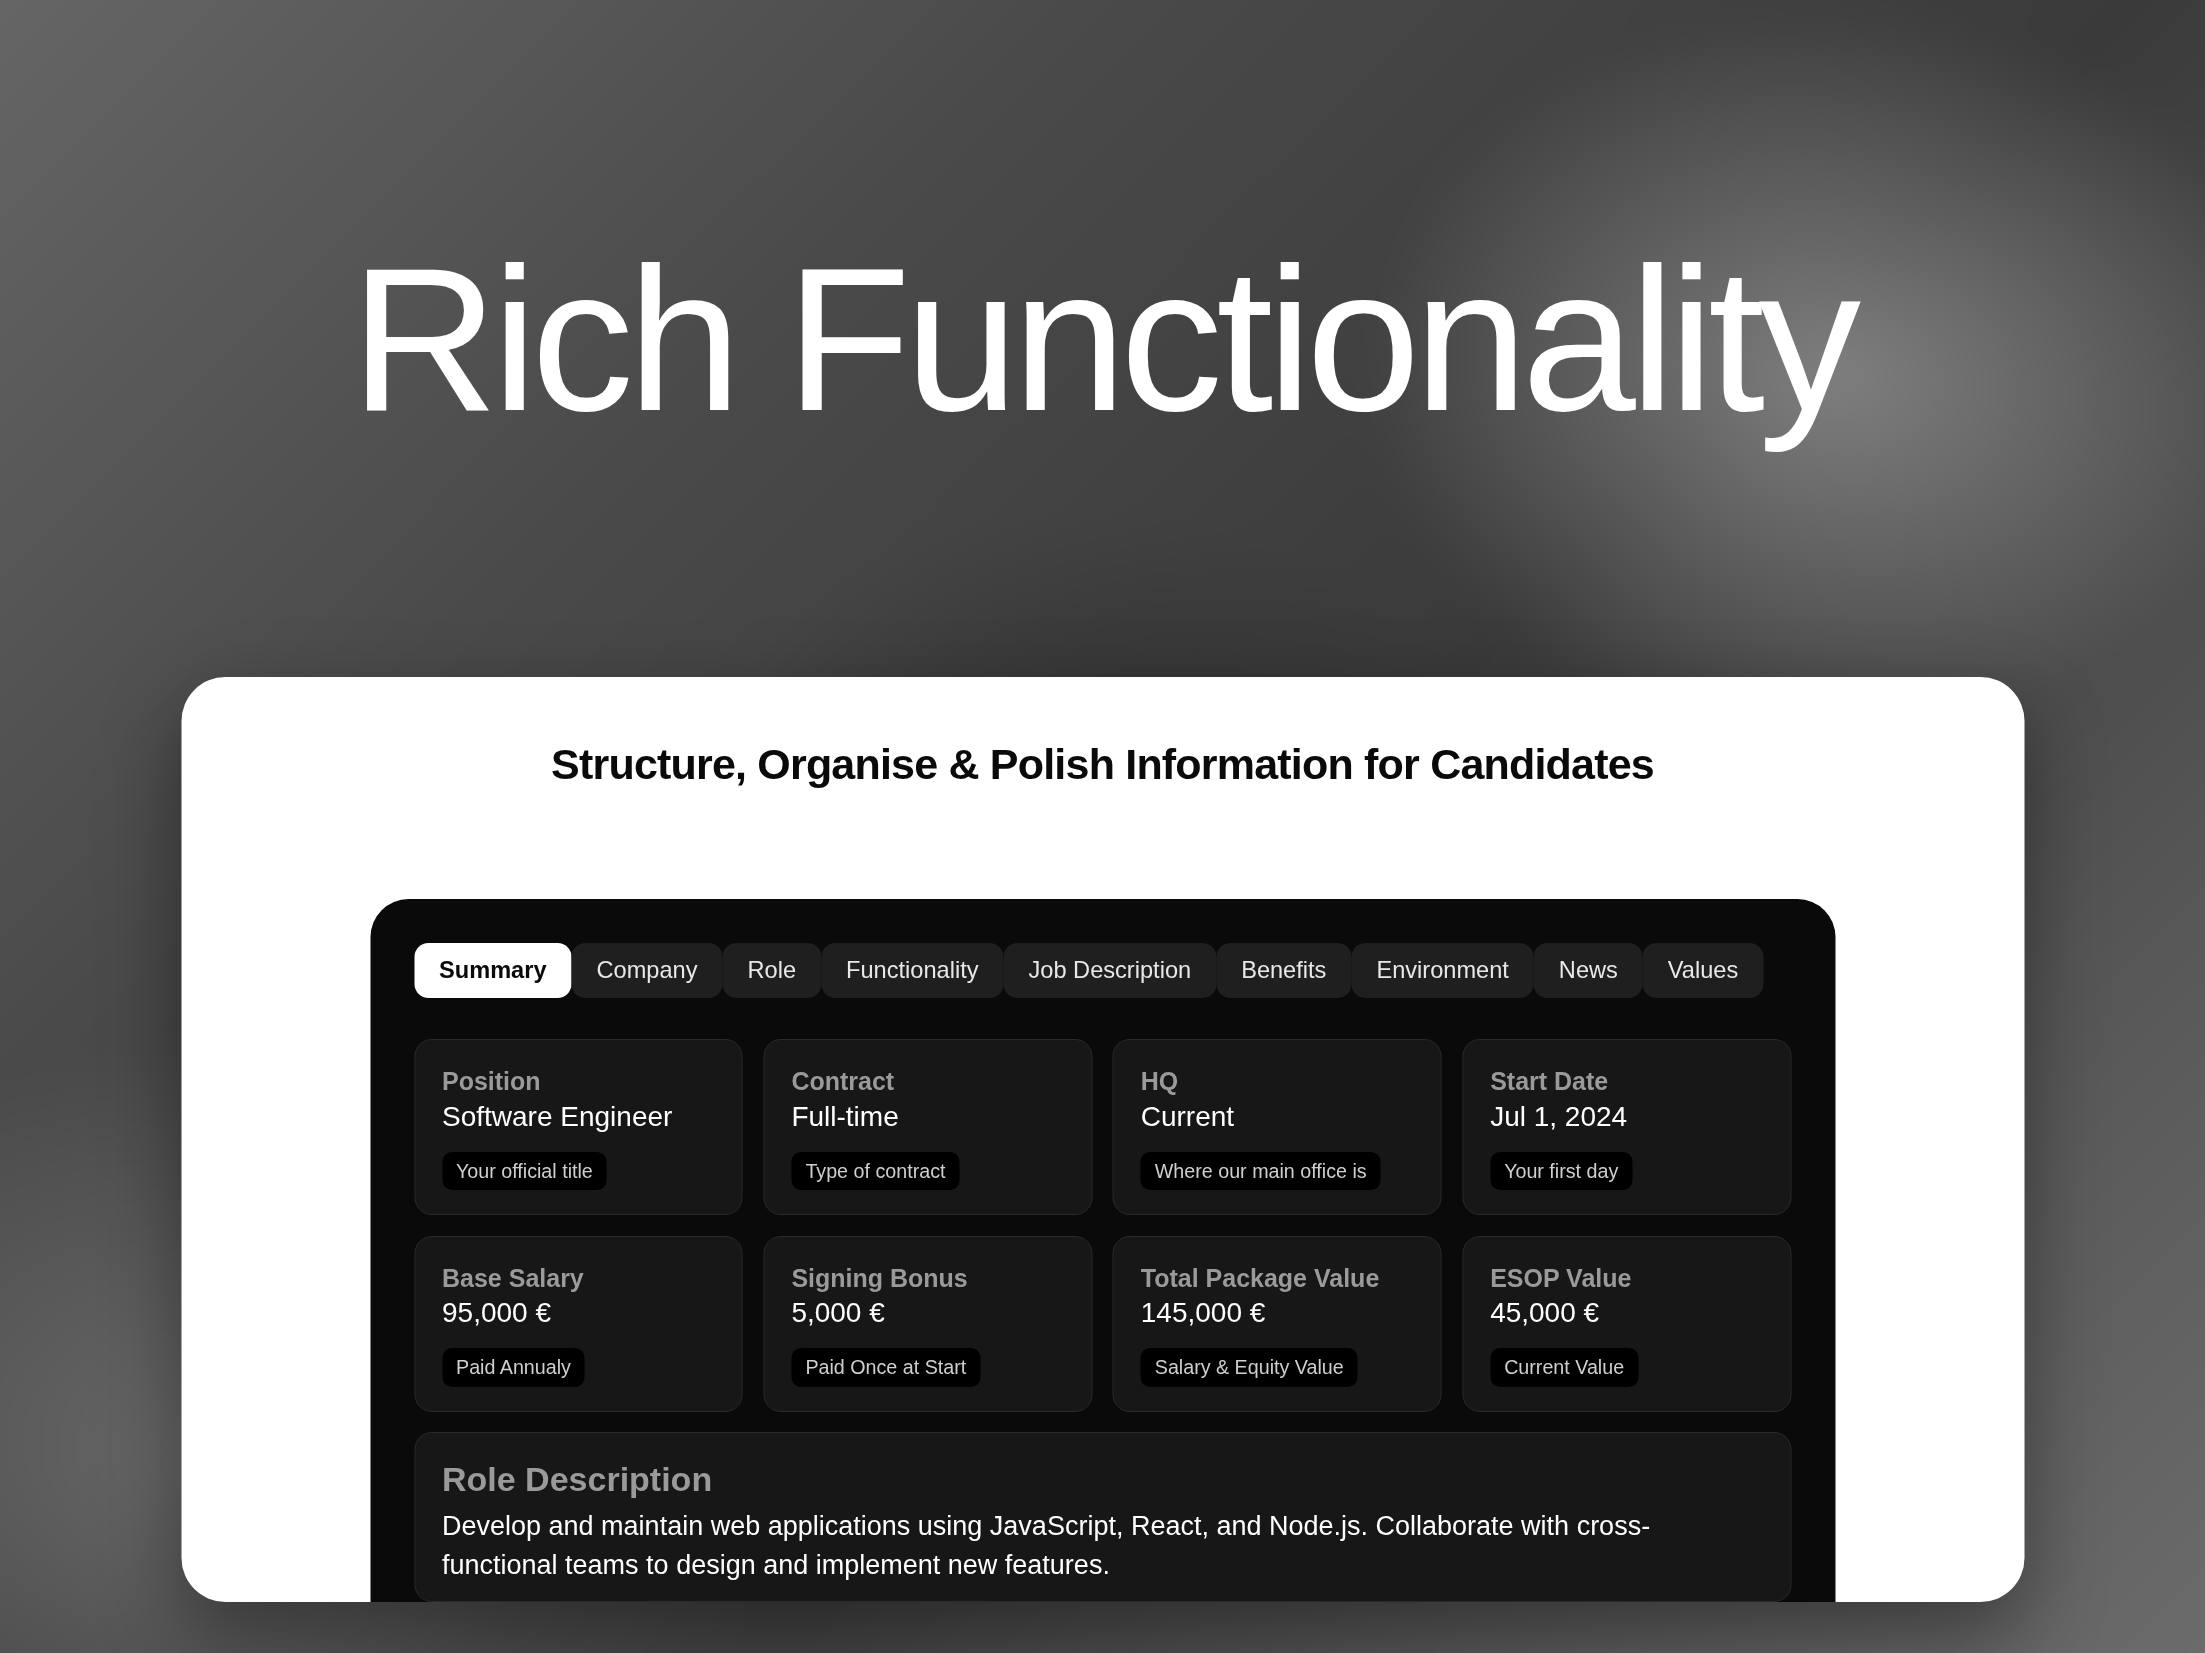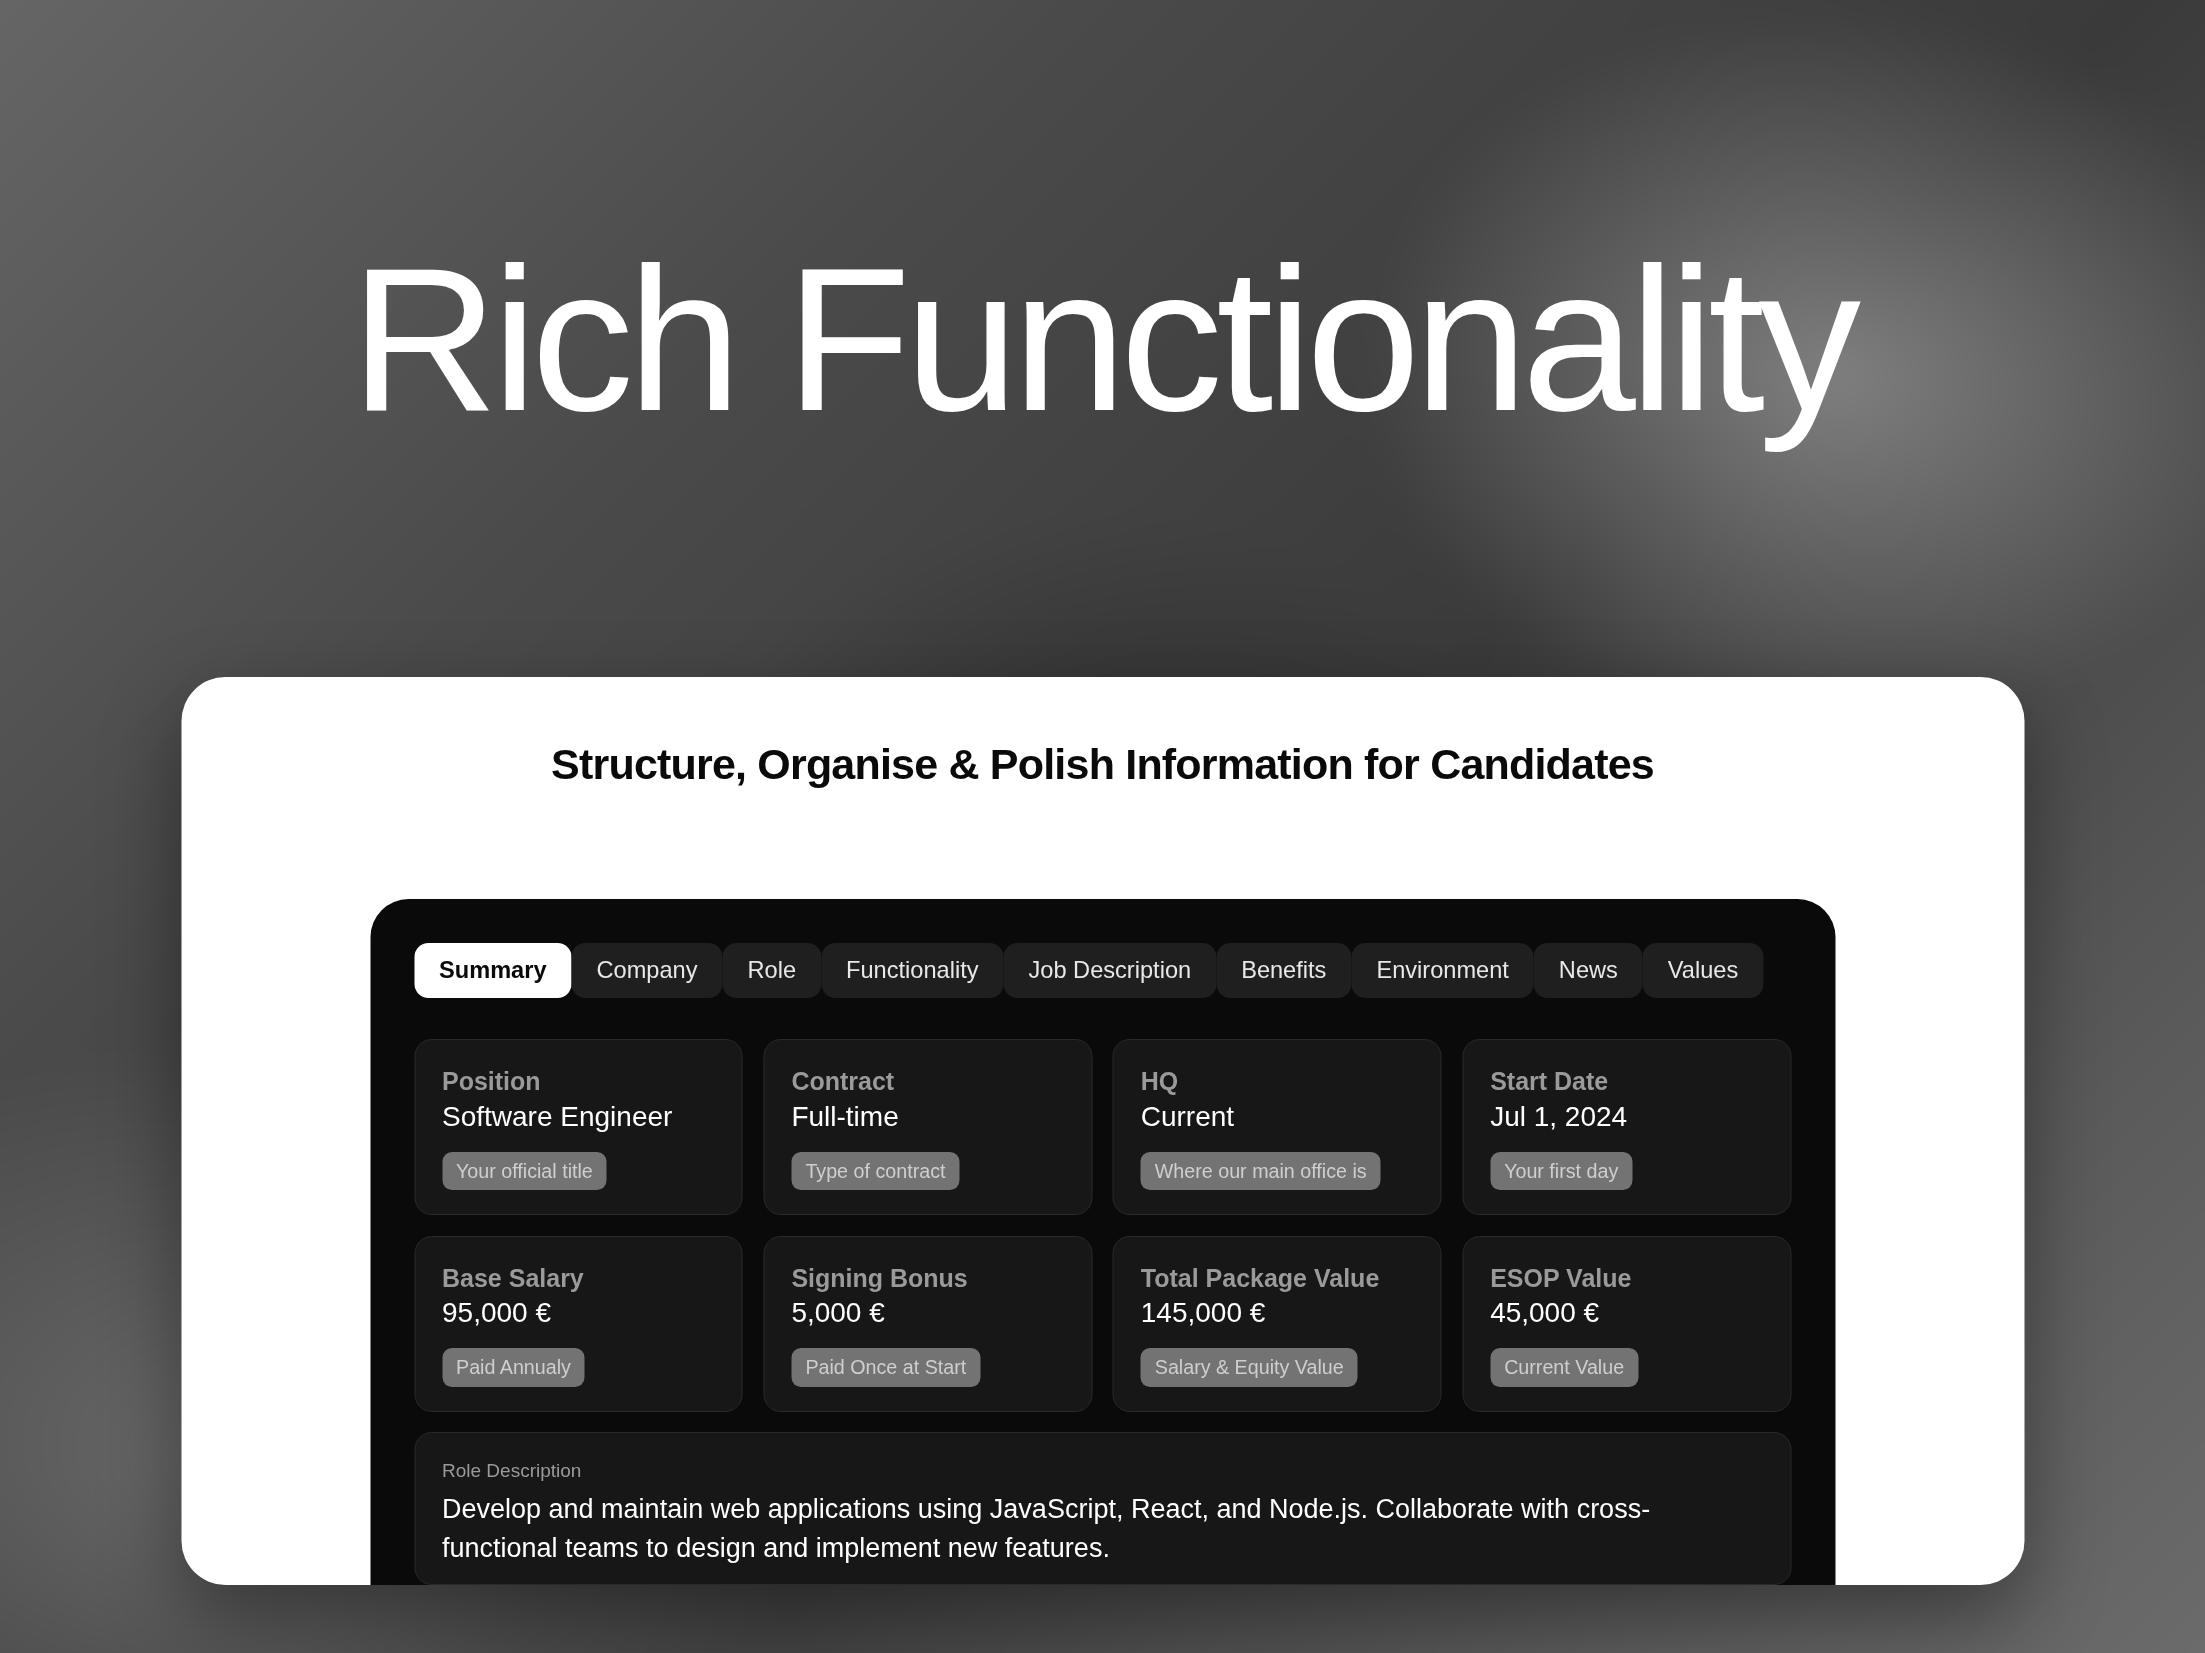--- a/index.html
+++ b/index.html
@@ -104,36 +104,36 @@
     margin-bottom: 4.7px;
   }
   .tile-value {
     color: #ffffff;
     font-size: 28px;
     font-weight: 500;
     margin-bottom: 19px;
   }
   .tile-tag {
     display: inline-block;
-    background: #737373;
+    background: #000000;
     color: #cfcfcf;
     font-size: 19.7px;
     padding: 7.9px 14px;
     border-radius: 9.5px;
   }
   .desc-tile {
     background: #171717;
     border: 0.8px solid #2a2a2a;
     border-radius: 17.3px;
     padding: 27px 27px 15.8px 27px;
   }
   .desc-label {
     color: #9a9a9a;
-    font-size: 19px;
-    font-weight: 400;
+    font-size: 34px;
+    font-weight: 700;
     margin-bottom: 7.9px;
   }
   .desc-text {
     color: #ffffff;
     font-size: 27px;
     line-height: 1.45;
     font-weight: 400;
   }
 </style>
 </head>

